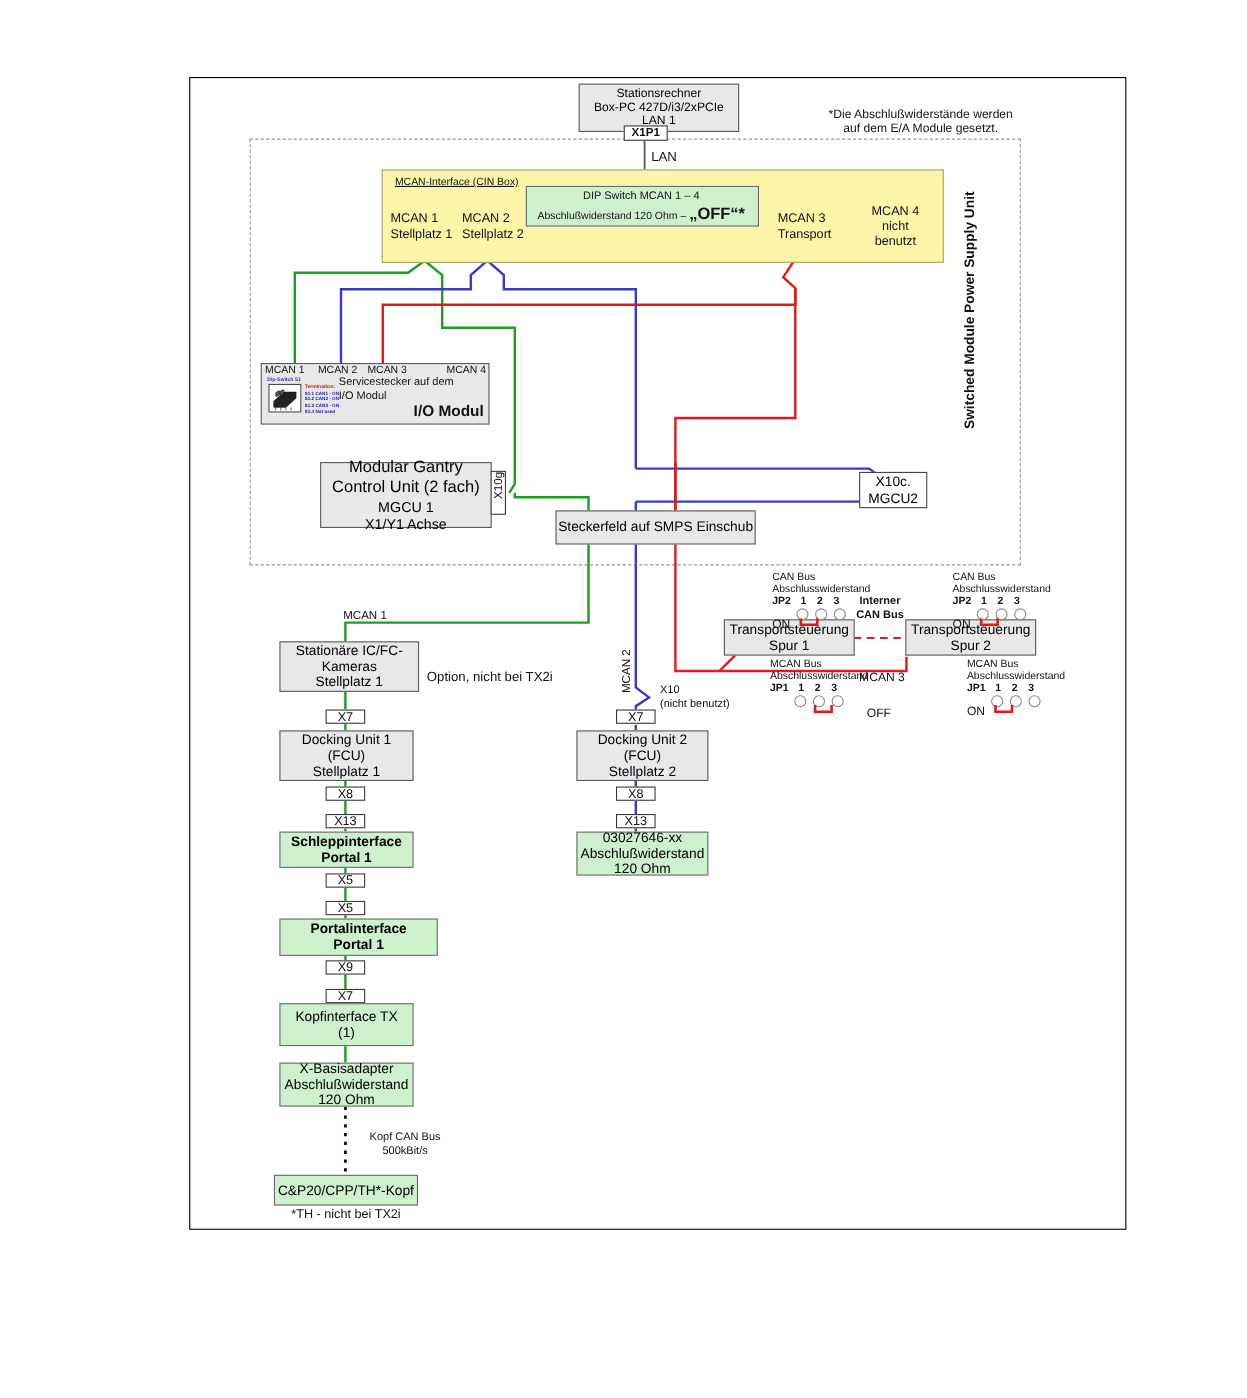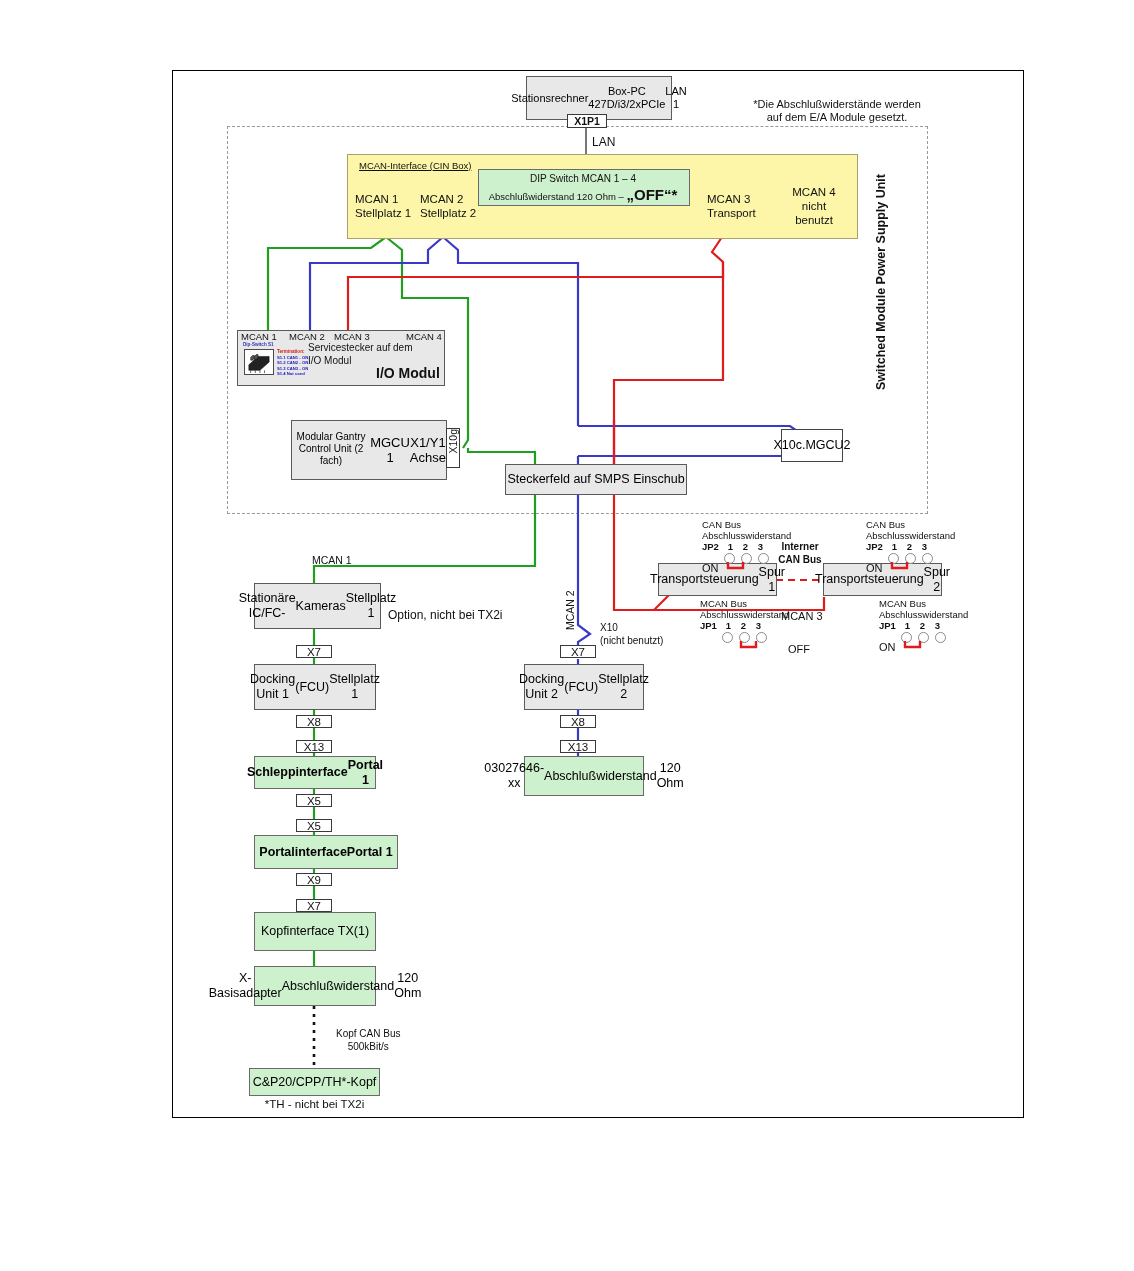--- a/index.html
+++ b/index.html
@@ -1,21 +1,21 @@
 <!DOCTYPE html>
 <html><head>
 <meta charset="utf-8">
 <style>
   html,body{margin:0;padding:0;background:#fff;}
   body{width:1134px;height:1271px;position:relative;
        font-family:"Liberation Sans","DejaVu Sans",sans-serif;
        -webkit-font-smoothing:antialiased;}
   #stage{position:absolute;left:0;top:0;width:1134px;height:1271px;overflow:hidden;}
   svg.wires{position:absolute;left:0;top:0;width:1134px;height:1271px;pointer-events:none;}
-  .node{position:absolute;box-sizing:border-box;display:flex;flex-direction:row;
+  .node{position:absolute;box-sizing:border-box;display:flex;flex-direction:column;
         align-items:center;justify-content:center;text-align:center;line-height:1.18;}
   .grey{background:#e8e8e8;border:1.4px solid #5a5a5a;}
   .green{background:#cdf0cd;border:1.2px solid #6b6b6b;}
   .yellow{background:#fdf6a9;border:1px solid #a8a070;}
   .mint{background:#cdf0cd;border:1px solid #6b6b6b;}
   .plain{background:#fff;border:1px solid #444;}
   .conn{position:absolute;box-sizing:border-box;background:#fff;border:1px solid #3a3a3a;
         display:flex;align-items:flex-start;justify-content:center;font-size:11.5px;color:#111;}
   .lbl{position:absolute;color:#111;line-height:1.2;}
   .outer-frame{position:absolute;border:1.6px solid #000;background:transparent;}
@@ -190,21 +190,21 @@
     <div class="dipmini">S1.4 Not used</div>
   </div>
   <div class="lbl" style="left:308px;top:342px;font-size:10px;line-height:1.25;">
     <div>Servicestecker auf dem</div>
     <div>I/O Modul</div>
   </div>
   <div class="lbl b" style="left:376px;top:365px;font-size:14px;">
     <span>I/O Modul</span></div>
 
   <div class="node grey" style="left:291px;top:420px;width:156px;height:60px;font-size:13px;">
-    <div style="font-size:10px;margin-bottom:2px;">Modular Gantry Control Unit (2 fach)</div>
+    <div style="font-size:15px;margin-bottom:2px;">Modular Gantry Control Unit (2 fach)</div>
     <div>MGCU 1</div>
     <div>X1/Y1 Achse</div>
   </div>
   <div class="conn" style="left:446px;top:428px;width:14px;height:40px;">
     <span style="writing-mode:vertical-rl;transform:rotate(180deg);font-size:10.5px;">X10g</span>
   </div>
 
   <div class="node plain" style="left:781px;top:429px;width:62px;height:33px;font-size:12.5px;background:#fff;">
     <div>X10c.</div>
     <div>MGCU2</div>

